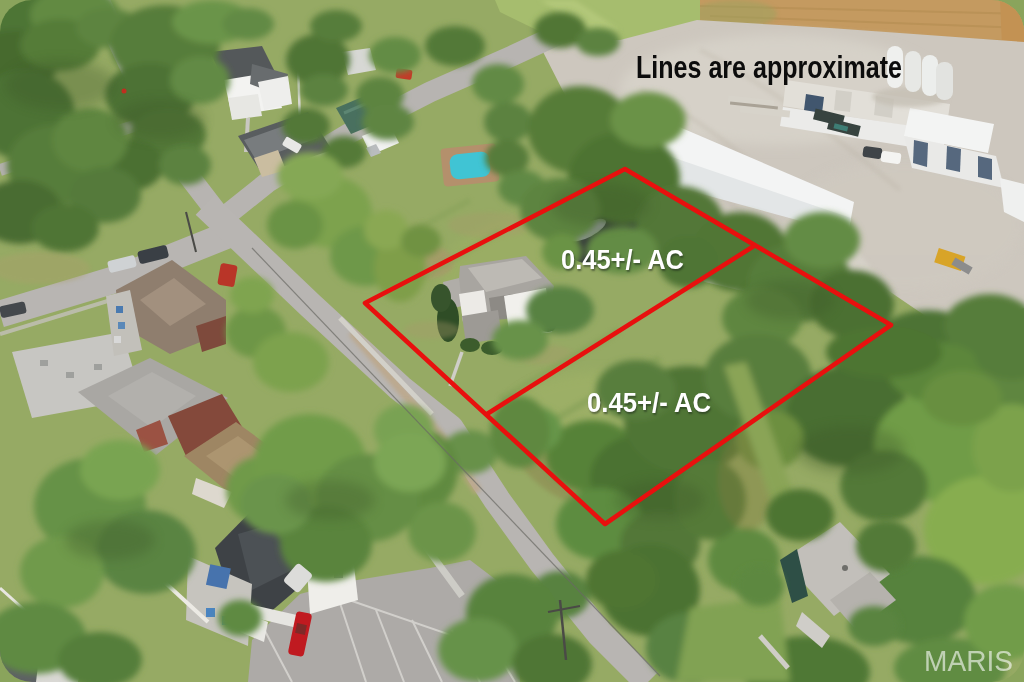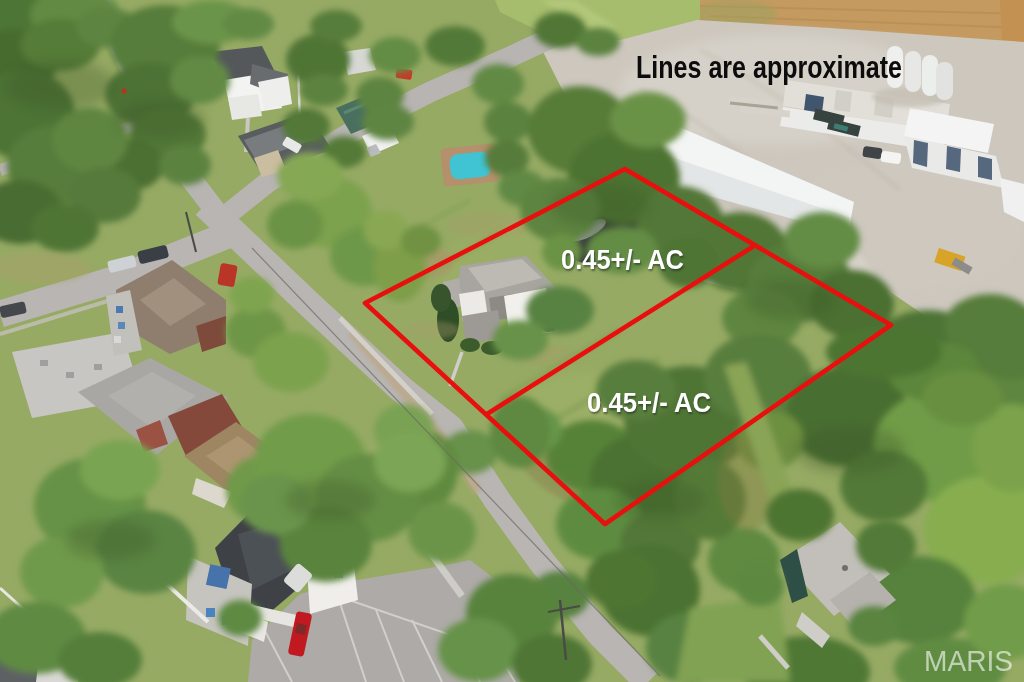--- a/index.html
+++ b/index.html
@@ -1,16 +1,16 @@
 <!DOCTYPE html>
 <html><head>
 <meta charset="utf-8">
 <style>
   html,body{margin:0;padding:0;background:#8aa45c;}
-  #scene{position:relative;width:1024px;height:682px;overflow:hidden;font-family:"Liberation Sans",sans-serif;}
+  #scene{position:relative;width:1024px;height:682px;overflow:hidden;font-family:"Liberation Sans",sans-serif;border-radius:32px;}
   svg{display:block;}
 </style>
 </head>
 <body>
 <div id="scene">
 <svg width="1024" height="682" viewBox="0 0 1024 682">
 <defs>
   <filter id="b2" x="-40%" y="-40%" width="180%" height="180%">
           <feGaussianBlur stdDeviation="2"></feGaussianBlur>
         </filter>

